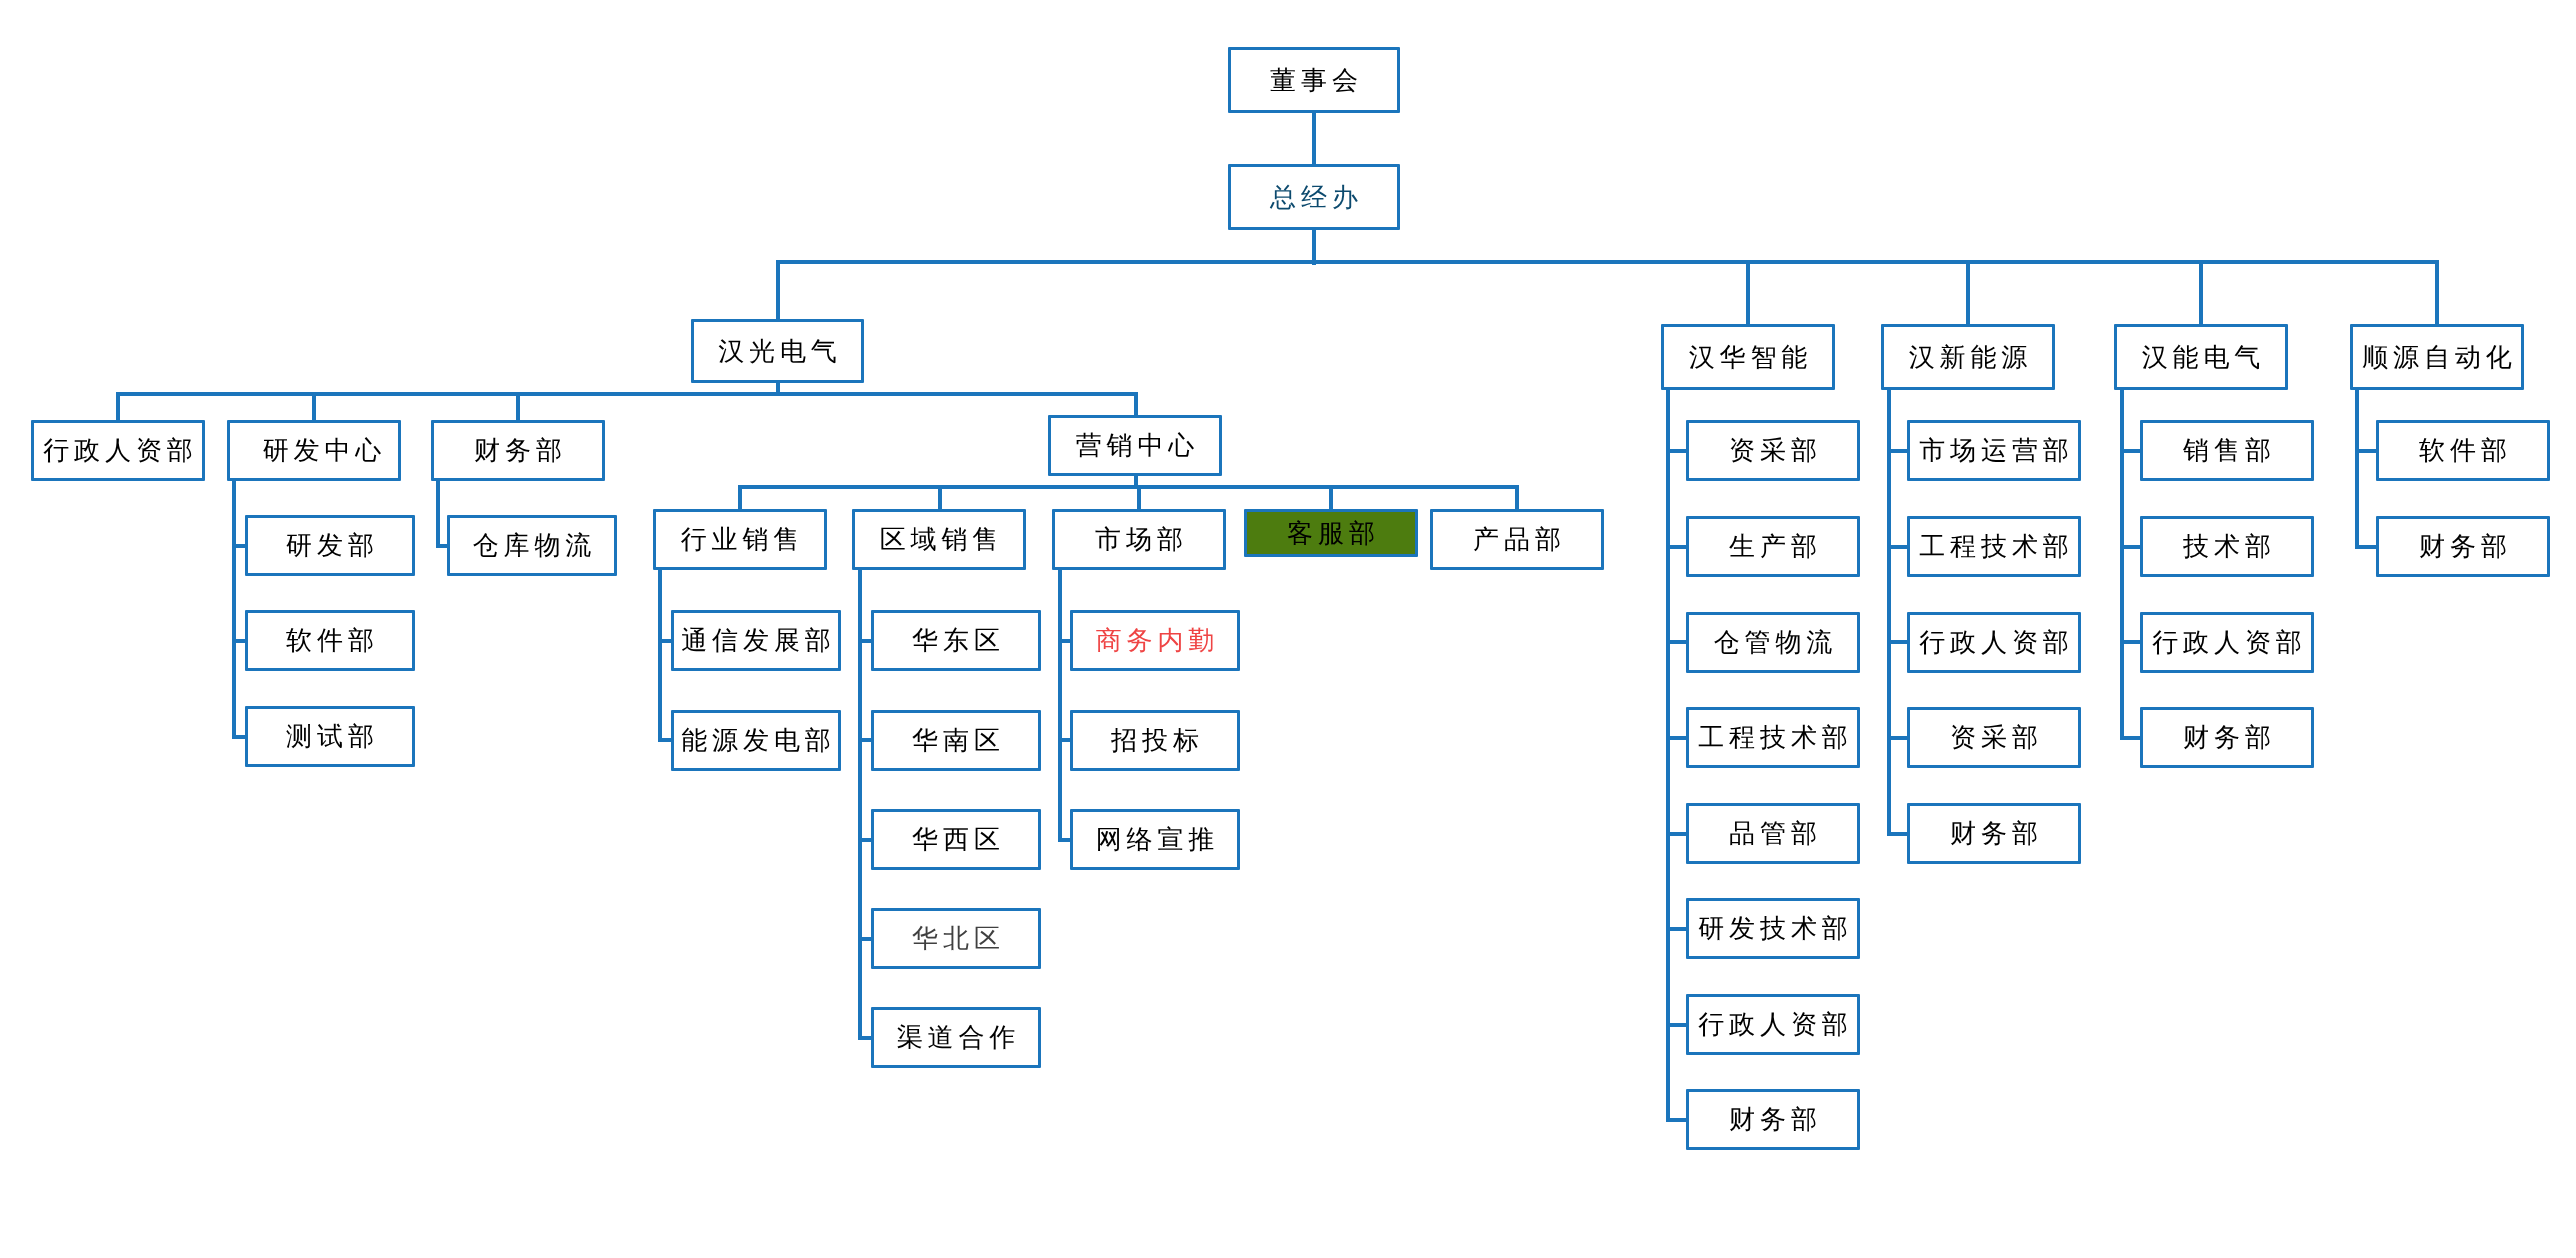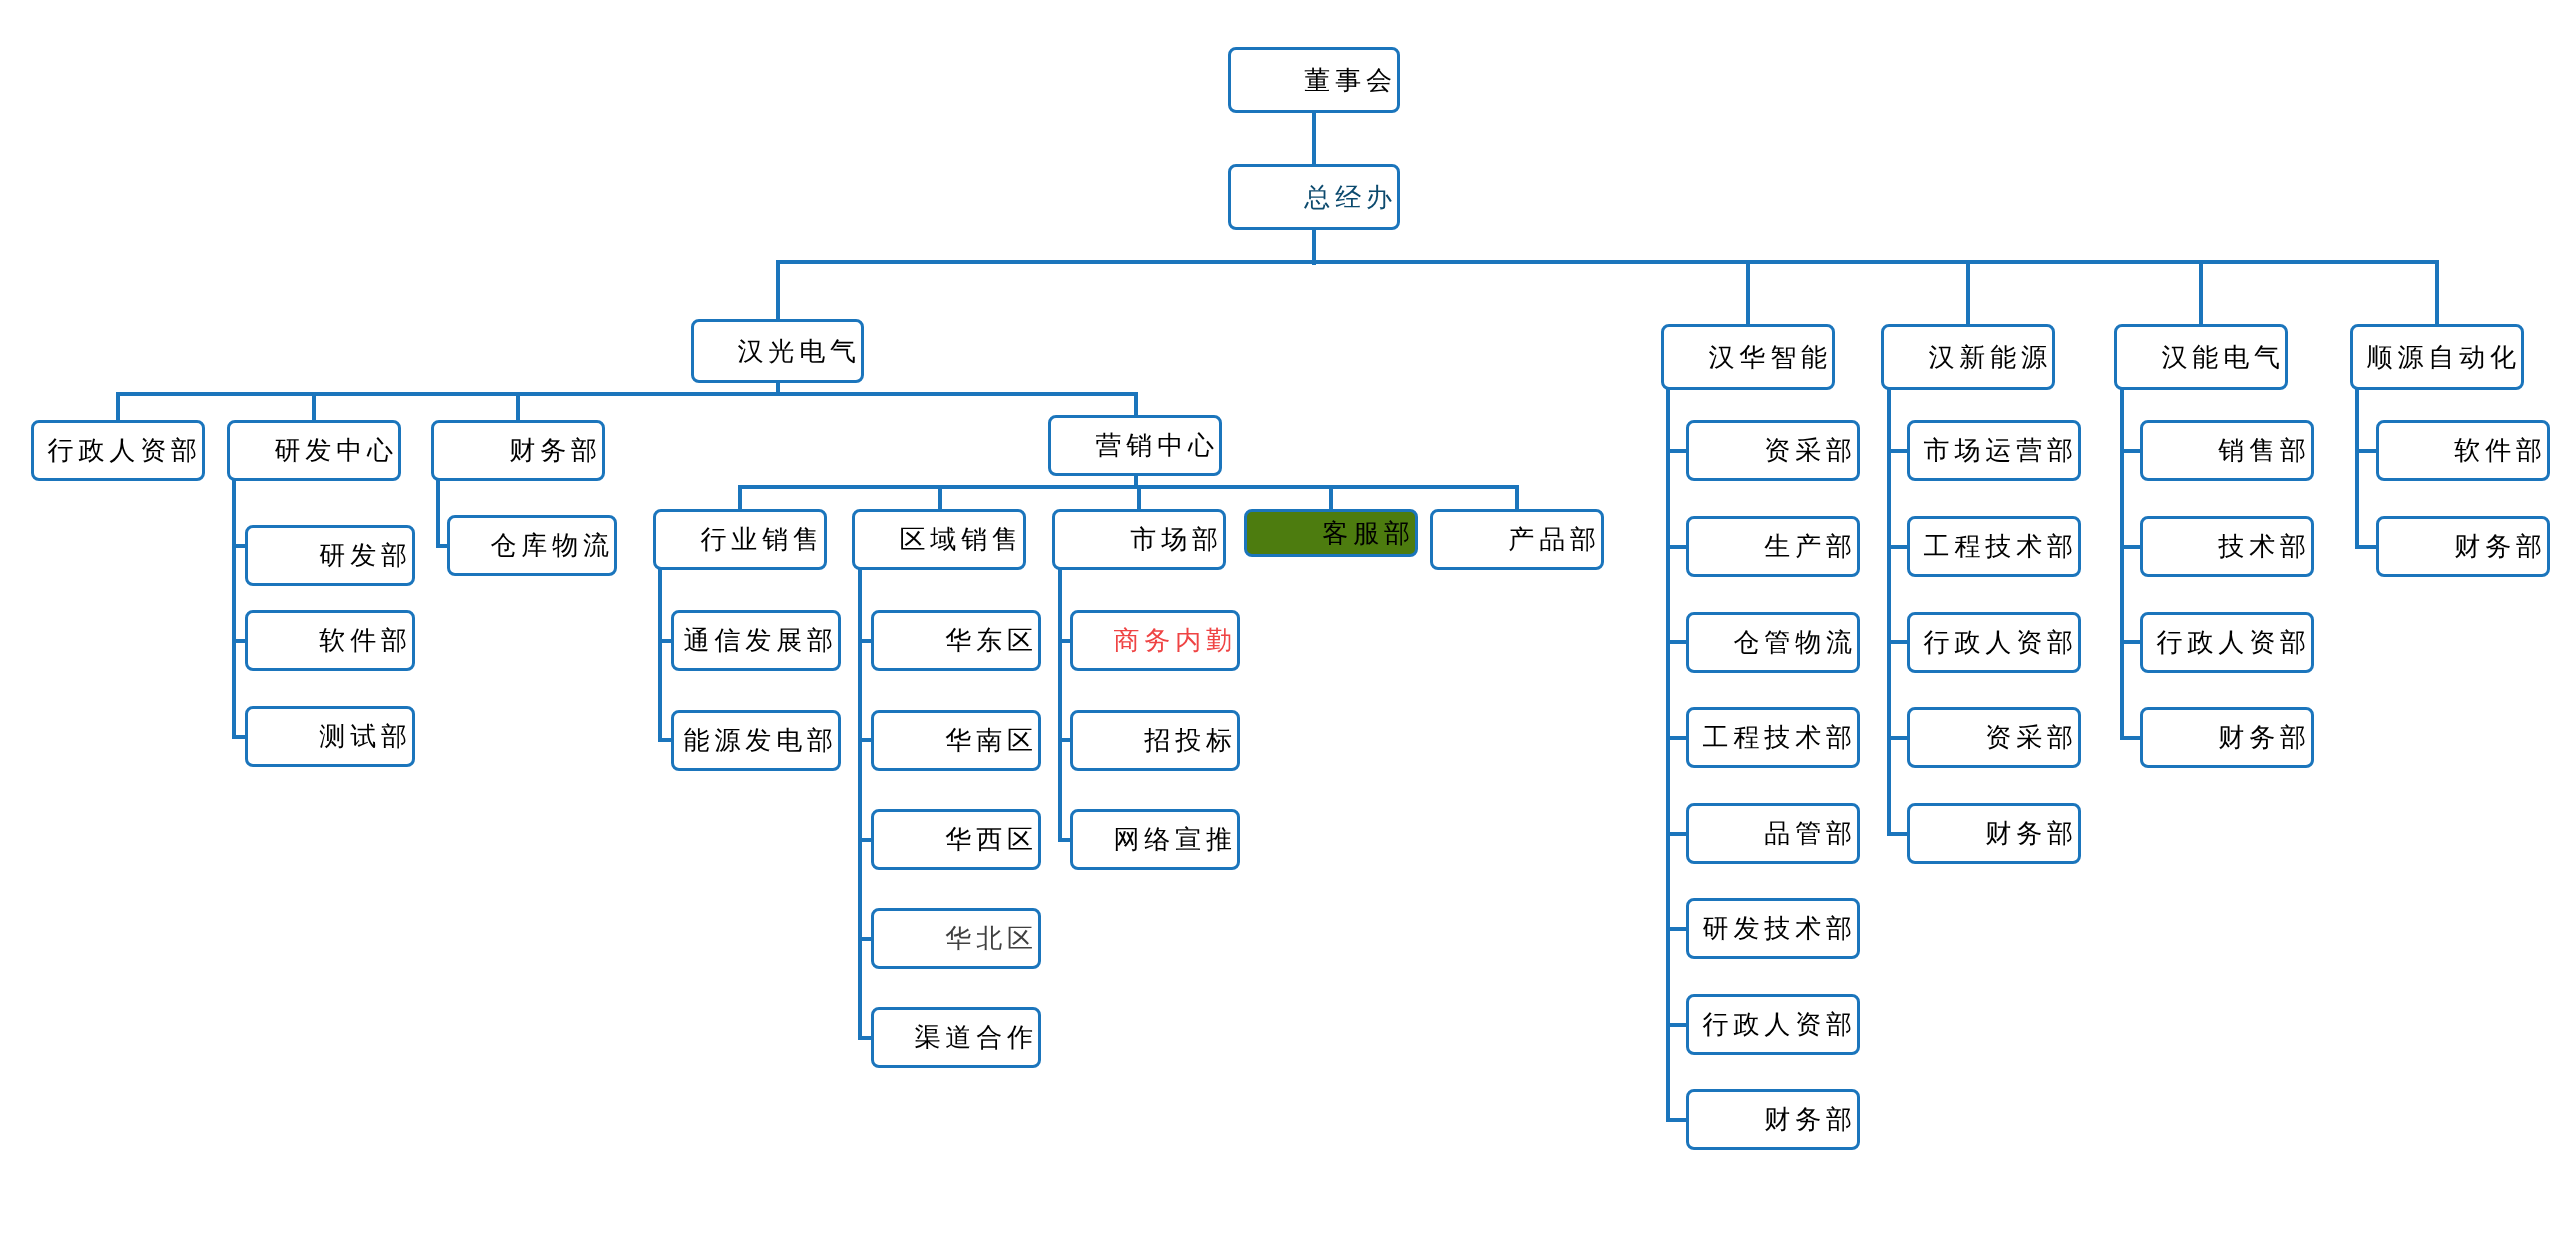--- a/index.html
+++ b/index.html
@@ -1,19 +1,19 @@
 <!DOCTYPE html>
 <html style="font-size:9.8px"><head>
 <meta charset="utf-8">
 <style>
   html,body{margin:0;padding:0;background:#ffffff;}
   #canvas{position:relative;overflow:hidden;background:#ffffff;
           font-family:"Liberation Serif","DejaVu Serif",serif;}
-  .node{position:absolute;background:#ffffff;border:3.7px solid #1b75bc;border-radius:8px;
-        box-sizing:border-box;display:flex;align-items:center;justify-content:flex-end;}
+  .node{position:absolute;background:#ffffff;border:3.7px solid #1b75bc;border-radius:1px;
+        box-sizing:border-box;display:flex;align-items:center;justify-content:center;}
   .node-label{font-size:26px;letter-spacing:4.9px;color:#000000;white-space:nowrap;
               text-indent:4.9px; }
   .line{position:absolute;background:#1b75bc;}
 </style>
 </head>
 <body>
 
 <div id="canvas" style="width: 2576px; height: 1259px; background: rgb(255, 255, 255);">
     <div class="line" style="left: 1312px; top: 111px; width: 3.7px; height: 55px; background: rgb(27, 117, 188);"></div>
     <div class="line" style="left: 1312px; top: 229px; width: 3.7px; height: 36px; background: rgb(27, 117, 188);"></div>
@@ -86,21 +86,21 @@
     </div>
     <div class="node" style="left: 691px; top: 319px; width: 173px; height: 64px; border-color: rgb(27, 117, 188); background: rgb(255, 255, 255);">
       <span class="node-label" style="color: rgb(0, 0, 0);">汉光电气</span>
     </div>
     <div class="node" style="left: 31px; top: 420px; width: 174px; height: 61px; border-color: rgb(27, 117, 188); background: rgb(255, 255, 255);">
       <span class="node-label" style="color: rgb(0, 0, 0);">行政人资部</span>
     </div>
     <div class="node" style="left: 227px; top: 420px; width: 174px; height: 61px; border-color: rgb(27, 117, 188); background: rgb(255, 255, 255); padding-left: 16px;">
       <span class="node-label" style="color: rgb(0, 0, 0);">研发中心</span>
     </div>
-    <div class="node" style="left: 245px; top: 515px; width: 170px; height: 61px; border-color: rgb(27, 117, 188); background: rgb(255, 255, 255); margin-top: 10px;">
+    <div class="node" style="left: 245px; top: 515px; width: 170px; height: 61px; border-color: rgb(27, 117, 188); background: rgb(255, 255, 255);">
       <span class="node-label" style="color: rgb(0, 0, 0);">研发部</span>
     </div>
     <div class="node" style="left: 245px; top: 610px; width: 170px; height: 61px; border-color: rgb(27, 117, 188); background: rgb(255, 255, 255);">
       <span class="node-label" style="color: rgb(0, 0, 0);">软件部</span>
     </div>
     <div class="node" style="left: 245px; top: 706px; width: 170px; height: 61px; border-color: rgb(27, 117, 188); background: rgb(255, 255, 255);">
       <span class="node-label" style="color: rgb(0, 0, 0);">测试部</span>
     </div>
     <div class="node" style="left: 431px; top: 420px; width: 174px; height: 61px; border-color: rgb(27, 117, 188); background: rgb(255, 255, 255);">
       <span class="node-label" style="color: rgb(0, 0, 0);">财务部</span>

